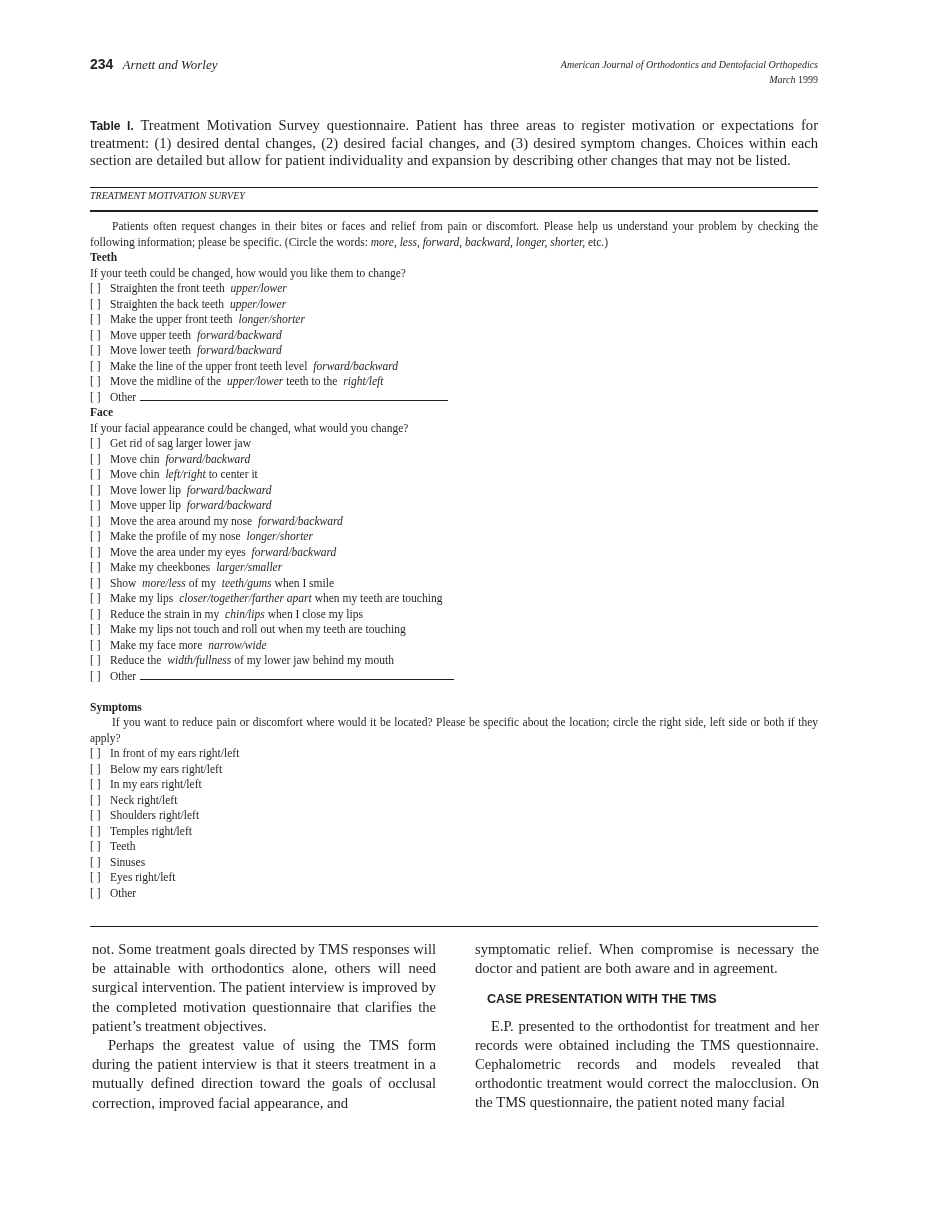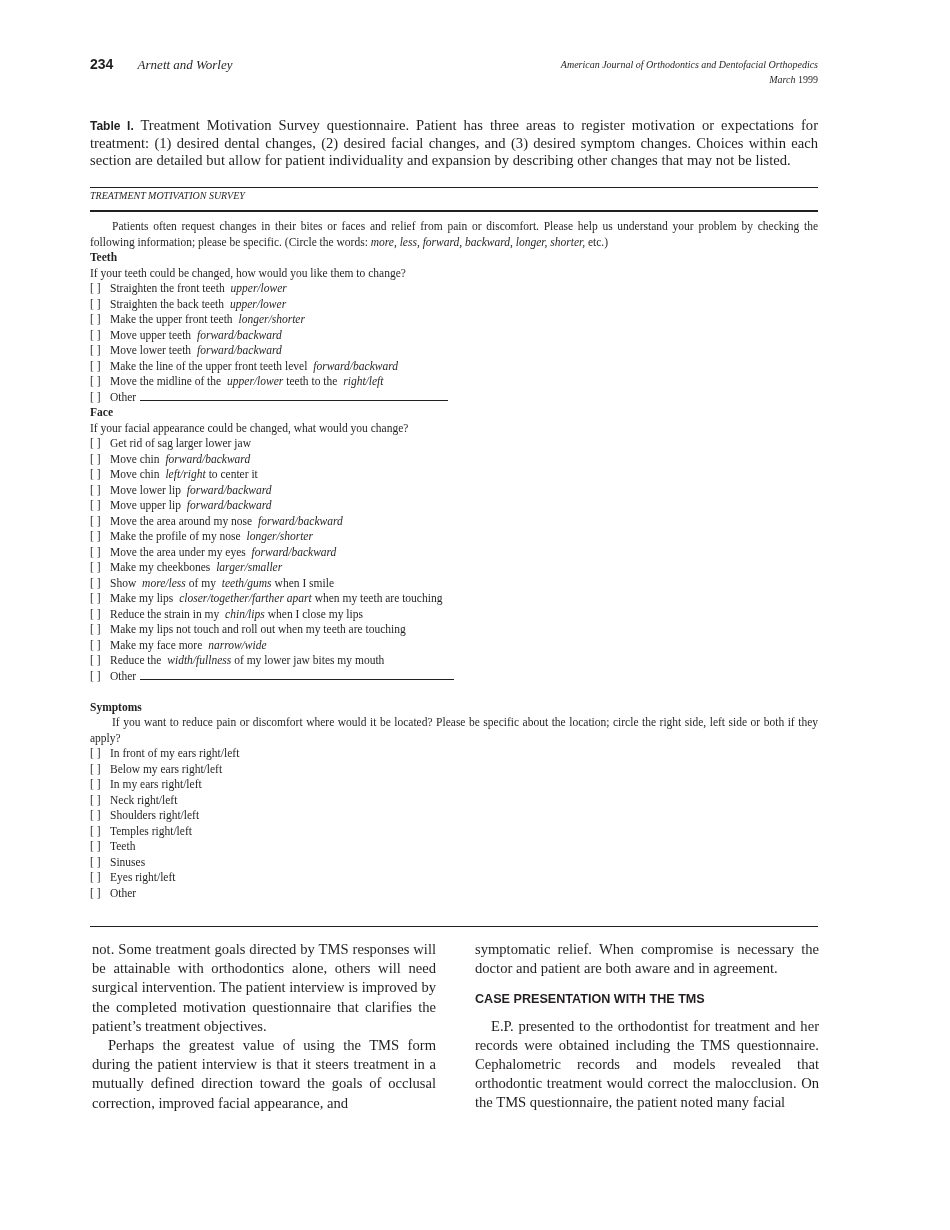--- a/index.html
+++ b/index.html
@@ -1,19 +1,19 @@
 <!DOCTYPE html>
 <html><head>
 <meta charset="utf-8">
 <style>
   html, body { margin: 0; padding: 0; background: #ffffff; }
   body { width: 950px; height: 1230px; position: relative; overflow: hidden;
          font-family: "Liberation Serif", serif; color: #231f20; }
   .hdr-left { position: absolute; left: 90px; top: 56px; font-size: 13px; }
-  .pagenum { font-family: "Liberation Sans", sans-serif; font-weight: bold; font-size: 14px; margin-right: 21px; }
+  .pagenum { font-family: "Liberation Sans", sans-serif; font-weight: bold; font-size: 14px; margin-right: 6px; }
   .hdr-left .auth { font-style: italic; }
   .hdr-right { position: absolute; right: 132px; top: 57px; font-size: 10px; text-align: right; line-height: 15px; }
   .hdr-right .jt { font-style: italic; }
   .hdr-right .mo { font-style: italic; }
 
   .caption { position: absolute; left: 90px; top: 117px; width: 728px; font-size: 14.6px; line-height: 17px; text-align: justify; }
   .caption .lbl { font-family: "Liberation Sans", sans-serif; font-weight: bold; font-size: 12px; margin-top: 20px; }
 
   .rule { position: absolute; left: 90px; width: 728px; background: #231f20; }
   .r1 { top: 187px; height: 1px; }
@@ -30,21 +30,21 @@
   .item .box { display: inline-block; width: 20px; }
   .item i { padding: 0 3px; }
   .blank { display: inline-block; border-bottom: 1px solid #231f20; vertical-align: baseline; height: 10px; margin-left: 4px; }
   .gap { height: 15.5px; }
 
   .col { position: absolute; top: 940px; width: 344px; font-size: 14.6px; line-height: 19.2px; text-align: justify; }
   .col p { margin: 0; }
   .col .ind { text-indent: 16px; }
   .c1 { left: 92px; }
   .c2 { left: 475px; }
-  .col h3 { font-family: "Liberation Sans", sans-serif; font-weight: bold; font-size: 12.6px; margin: 12px 0 7px 0; letter-spacing: 0; text-align: left; }
+  .col h3 { font-family: "Liberation Sans", sans-serif; font-weight: bold; font-size: 12.6px; margin: 12px 0 7px 12px; letter-spacing: 0; text-align: left; }
 </style>
 </head>
 <body>
 
 <div class="hdr-left">
   <span class="pagenum">234</span>
   <span class="auth">Arnett and Worley</span>
 </div>
 <div class="hdr-right">
   <div class="jt">American Journal of Orthodontics and Dentofacial Orthopedics</div>
@@ -83,21 +83,21 @@
       <p class="item"><span class="box">[   ]</span><span>Move upper lip</span> <i>forward/backward</i></p>
       <p class="item"><span class="box">[   ]</span><span>Move the area around my nose</span> <i>forward/backward</i></p>
       <p class="item"><span class="box">[   ]</span><span>Make the profile of my nose</span> <i>longer/shorter</i></p>
       <p class="item"><span class="box">[   ]</span><span>Move the area under my eyes</span> <i>forward/backward</i></p>
       <p class="item"><span class="box">[   ]</span><span>Make my cheekbones</span> <i>larger/smaller</i></p>
       <p class="item"><span class="box">[   ]</span><span>Show</span> <i>more/less</i><span>of my</span> <i>teeth/gums</i><span>when I smile</span> </p>
       <p class="item"><span class="box">[   ]</span><span>Make my lips</span> <i>closer/together/farther apart</i><span>when my teeth are touching</span> </p>
       <p class="item"><span class="box">[   ]</span><span>Reduce the strain in my</span> <i>chin/lips</i><span>when I close my lips</span> </p>
       <p class="item"><span class="box">[   ]</span><span>Make my lips not touch and roll out when my teeth are touching</span> </p>
       <p class="item"><span class="box">[   ]</span><span>Make my face more</span> <i>narrow/wide</i></p>
-      <p class="item"><span class="box">[   ]</span><span>Reduce the</span> <i>width/fullness</i><span>of my lower jaw bites my mouth</span> </p>
+      <p class="item"><span class="box">[   ]</span><span>Reduce the</span> <i>width/fullness</i><span>of my lower jaw behind my mouth</span> </p>
     </div>
   <p class="item"><span class="box">[   ]</span><span>Other</span><span class="blank" style="width:314px"></span></p>
 
   <div class="gap"></div>
   <p class="sec">Symptoms</p>
   <p class="indent" style="text-indent:22px">If you want to reduce pain or discomfort where would it be located? Please be specific about the location; circle the right side, left side or both if they apply?</p>
   <div id="sym-list">
       <p class="item"><span class="box">[   ]</span><span>In front of my ears  right/left</span></p>
       <p class="item"><span class="box">[   ]</span><span>Below my ears  right/left</span></p>
       <p class="item"><span class="box">[   ]</span><span>In my ears  right/left</span></p>

